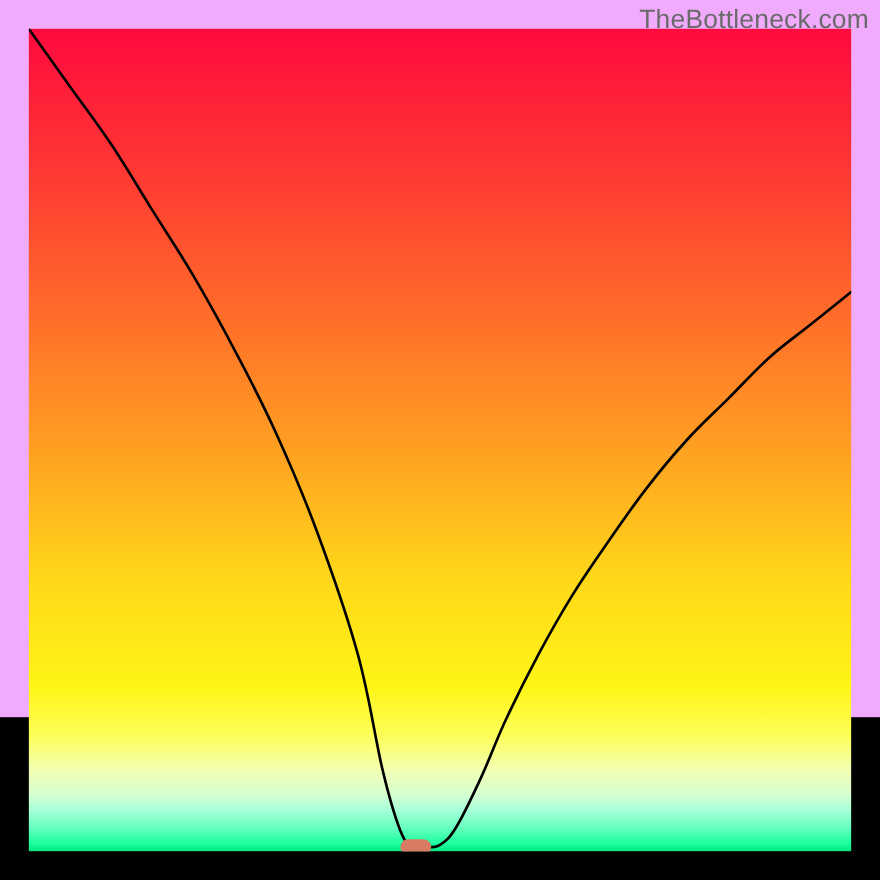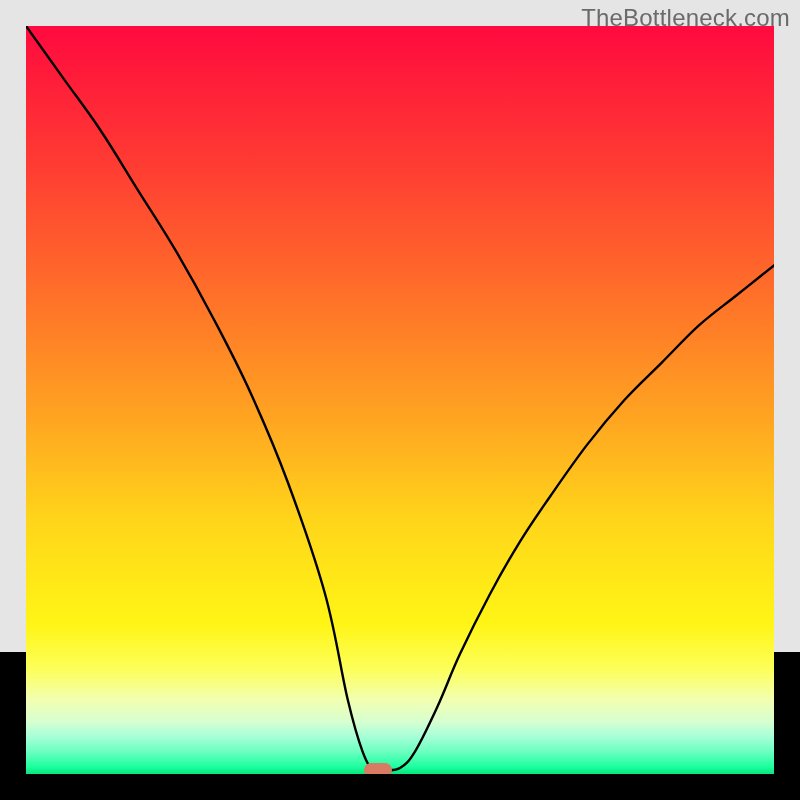--- a/index.html
+++ b/index.html
@@ -8,21 +8,21 @@
     width: 800px;
     height: 800px;
     background: #000;
     overflow: hidden;
     font-family: Arial, Helvetica, sans-serif;
   }
   .frame {
     position: relative;
     width: 800px;
     height: 652px;
-    background: #e5e5e5;
+    background: #f0abfc;
   }
   .watermark {
     position: absolute;
     top: 4px;
     right: 10px;
     color: #6a6a6a;
     font-size: 24px;
     font-weight: 500;
     letter-spacing: 0.2px;
     z-index: 50;

